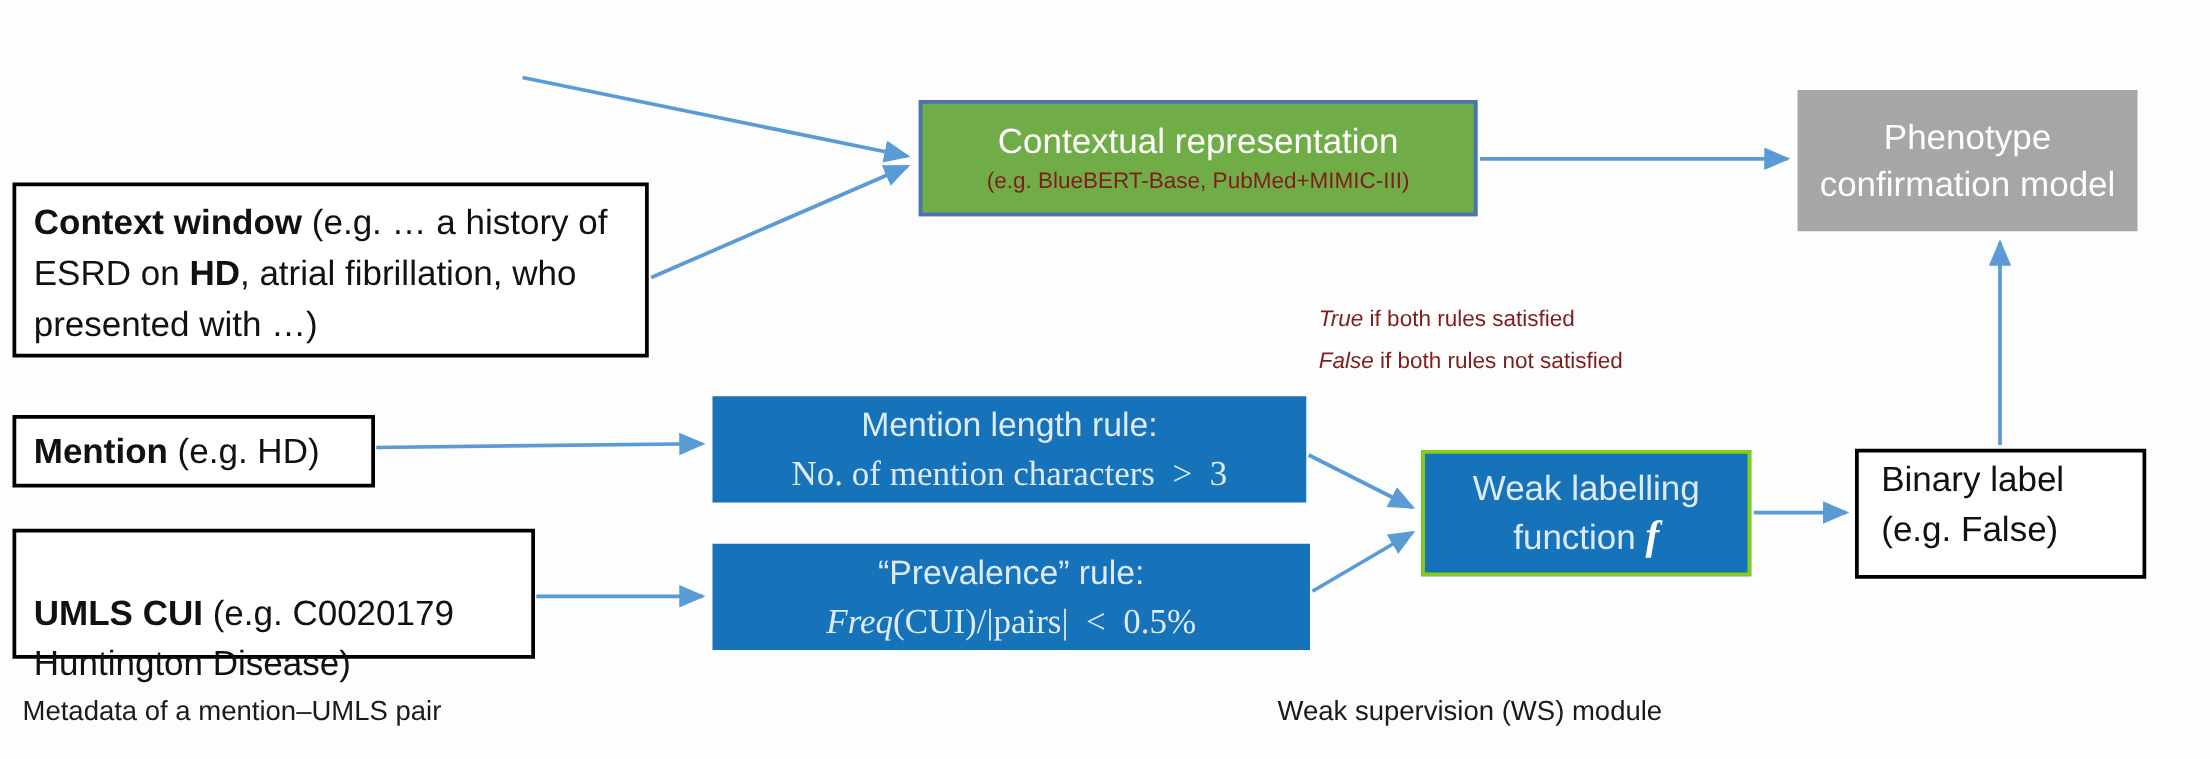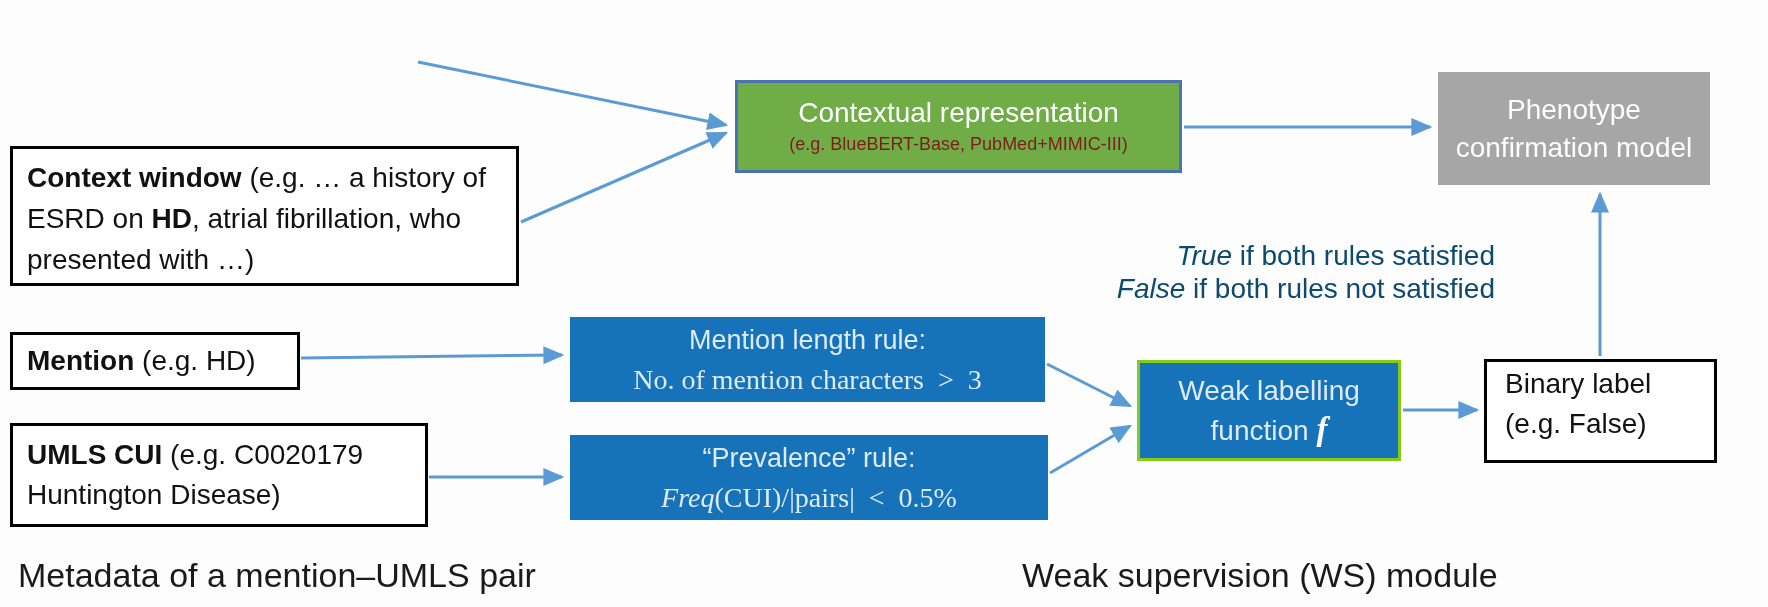--- a/index.html
+++ b/index.html
@@ -32,24 +32,24 @@
   .bluebox .t1{font-size:27px;line-height:39px;}
   .bluebox .formula{font-family:"Liberation Serif",serif;font-size:28px;line-height:39px;}
   .formula i{font-style:italic;}
   
   .weakbox{
     background:#1673B9;border:3px solid #84cc16;color:#DEEBF7;text-align:center;
     display:flex;flex-direction:column;justify-content:center;font-size:28px;line-height:38px;
   }
   .weakbox .fsym{font-family:"Liberation Serif",serif;font-style:italic;font-weight:bold;font-size:33px;color:#fff;}
   
-  .annotation{font-size:28px;line-height:33px;color:#0c4a6e;text-align:right;}
+  .annotation{font-size:18px;line-height:33px;color:#7f1d1d;text-align:left;}
   .annotation i{font-style:italic;}
   
-  .caption{font-size:34px;color:#1a1a1a;white-space:nowrap;}
+  .caption{font-size:22px;color:#1a1a1a;white-space:nowrap;}
   svg{position:absolute;left:0;top:0;}
 </style>
 </head>
 <body>
 
 <div id="canvas">
 
   <svg width="1768" height="607">
     <defs>
       <marker id="ah" markerWidth="8" markerHeight="8" refX="6.2" refY="3" orient="auto" markerUnits="strokeWidth">
@@ -74,21 +74,21 @@
     </div>
   </div>
 
   <div class="abs wbox" style="left:10px;top:332px;width:290px;height:58px;">
     <div class="pad" style="padding:6px 14px;">
       <b>Mention</b><span> (e.g. HD)</span>
     </div>
   </div>
 
   <div class="abs wbox" style="left:10px;top:423px;width:418px;height:104px;">
-    <div class="pad" style="padding:9px 14px;">
+    <div class="pad" style="padding:9px 14px;margin-top:36px;">
       <b>UMLS CUI</b><span> (e.g. C0020179 Huntington Disease)</span>
     </div>
   </div>
 
   <div class="abs greenbox" style="left:735px;top:80px;width:447px;height:93px;">
     <div class="t1">Contextual representation</div>
     <div class="t2">(e.g. BlueBERT-Base, PubMed+MIMIC-III)</div>
   </div>
 
   <div class="abs graybox" style="left:1438px;top:72px;width:272px;height:113px;">

